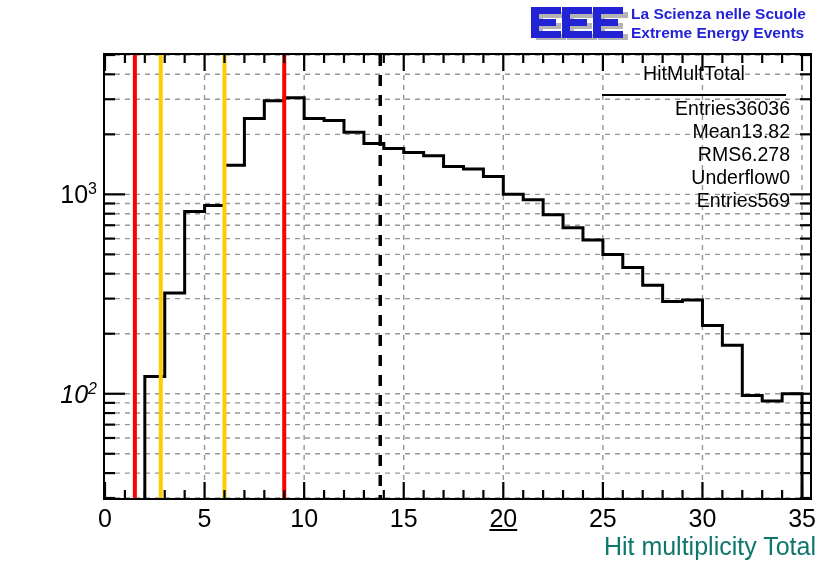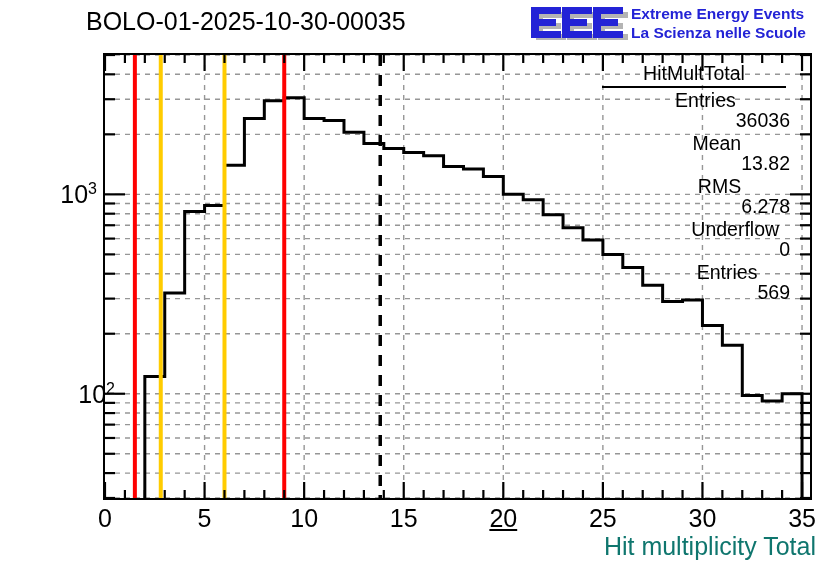--- a/index.html
+++ b/index.html
@@ -122,40 +122,39 @@
     top: 62px;
     width: 196px;
     padding: 0;
     background: transparent;
     font-size: 19.5px;
     line-height: 23px;
     color: #000000;
   }
   #stats-title {
     text-align: center;
-    padding-bottom: 1px;
+    padding-bottom: 9px;
     border-bottom: 2px solid #000000;
     margin: 0 6px 1px 6px;
     white-space: nowrap;
   }
   .stats-row {
     display: flex;
     justify-content: flex-end;
     padding: 0 2px 0 8px;
     white-space: nowrap;
   }
   .stats-key { text-align: left; }
-  .stats-val { text-align: right; margin-top: 20px; }
+  .stats-val { text-align: right; }
 </style>
 </head>
 <body>
 
 <div id="canvas-root">
 
-  <div id="plot-title">BOLO-01-2025-10-30-00035</div>
 
   <div id="eee-logo">
     <svg id="eee-logo-mark" viewBox="0 0 100 40" width="100" height="40">
       <g fill="#b4b4b4">
         <rect x="7" y="9" width="30" height="6"></rect>
         <rect x="7" y="20" width="25" height="6"></rect>
         <rect x="7" y="31" width="30" height="6"></rect>
         <rect x="7" y="9" width="7" height="28"></rect>
         <rect x="38" y="9" width="30" height="6"></rect>
         <rect x="38" y="20" width="25" height="6"></rect>
@@ -175,22 +174,22 @@
         <rect x="33" y="16" width="25" height="7"></rect>
         <rect x="33" y="28" width="30" height="7"></rect>
         <rect x="33" y="4" width="8" height="31"></rect>
         <rect x="64" y="4" width="30" height="7"></rect>
         <rect x="64" y="16" width="25" height="7"></rect>
         <rect x="64" y="28" width="30" height="7"></rect>
         <rect x="64" y="4" width="8" height="31"></rect>
       </g>
     </svg>
     <div id="eee-logo-text">
+      <div class="eee-line">La Scienza nelle Scuole</div>
       <div class="eee-line">Extreme Energy Events</div>
-      <div class="eee-line">La Scienza nelle Scuole</div>
     </div>
   </div>
 
   <div id="plot-frame">
     <svg id="grid-layer" width="705" height="443" viewBox="0 0 705 443">
         <line x1="99.57627118644068" y1="0" x2="99.57627118644068" y2="443" stroke="#969696" stroke-width="1.4" stroke-dasharray="5,5"></line>
         <line x1="199.15254237288136" y1="0" x2="199.15254237288136" y2="443" stroke="#969696" stroke-width="1.4" stroke-dasharray="5,5"></line>
         <line x1="298.7288135593221" y1="0" x2="298.7288135593221" y2="443" stroke="#969696" stroke-width="1.4" stroke-dasharray="5,5"></line>
         <line x1="398.3050847457627" y1="0" x2="398.3050847457627" y2="443" stroke="#969696" stroke-width="1.4" stroke-dasharray="5,5"></line>
         <line x1="497.8813559322034" y1="0" x2="497.8813559322034" y2="443" stroke="#969696" stroke-width="1.4" stroke-dasharray="5,5"></line>
@@ -350,21 +349,21 @@
       <div class="xtick-label" style="left: 105px; top: 504px;">0</div>
       <div class="xtick-label" style="left: 204.576px; top: 504px;">5</div>
       <div class="xtick-label" style="left: 304.153px; top: 504px;">10</div>
       <div class="xtick-label" style="left: 403.729px; top: 504px;">15</div>
       <div class="xtick-label" style="left: 503.305px; top: 504px; text-decoration: underline;">20</div>
       <div class="xtick-label" style="left: 602.881px; top: 504px;">25</div>
       <div class="xtick-label" style="left: 702.458px; top: 504px; text-align: right;">30</div>
       <div class="xtick-label" style="left: 802.034px; top: 504px;">35</div>
     </div>
   <div id="ytick-labels">
-      <div class="ytick-label" style="right: 721px; top: 393.747px;">10<sup>2</sup></div>
+      <div class="ytick-label" style="right: 739px; top: 393.747px; font-style: italic;">10<sup>2</sup></div>
       <div class="ytick-label" style="right: 739px; top: 194.363px;">10<sup>3</sup></div>
     </div>
 
   <div id="x-axis-title">Hit multiplicity Total</div>
 
   <div id="stats-box">
     <div id="stats-title">HitMultTotal</div>
     <div id="stats-rows">
         <div class="stats-row">
           <span class="stats-key">Entries</span>

